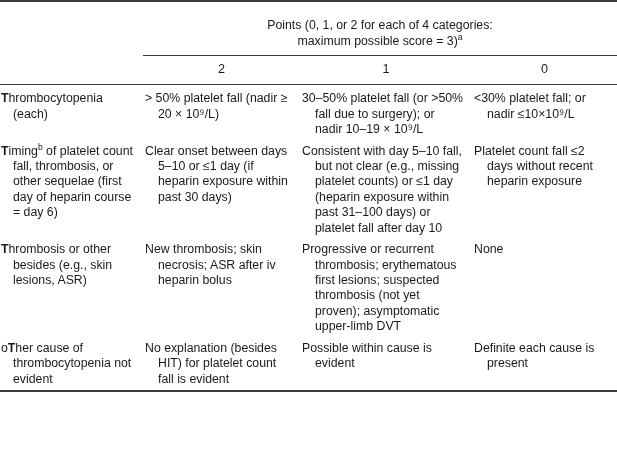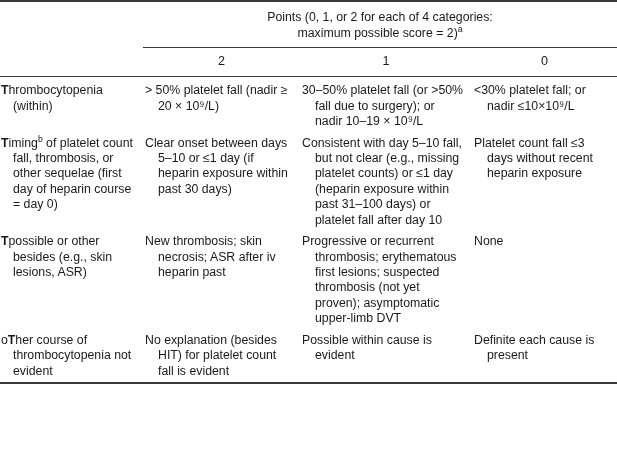--- a/index.html
+++ b/index.html
@@ -55,21 +55,21 @@
   .rule-head td {
     border-top: 1.6px solid #3a3a3a;
     height: 0;
     padding: 0;
     font-size: 0;
     line-height: 0;
   }
 
   
   .grouphead td {
-    padding: 8px 4px 3px 4px;
+    padding: 16px 4px 3px 4px;
     text-align: center;
     vertical-align: bottom;
     font-size: 12.3px;
     line-height: 1.3;
   }
   .grouphead .spacer { padding: 0; }
 
   .span-rule-cell {
     padding: 0;
     height: 0;
@@ -130,21 +130,21 @@
 
     <thead>
       <tr class="rule-top">
         <td colspan="4"></td>
       </tr>
 
       <tr class="grouphead">
         <td class="spacer"></td>
         <td colspan="3">
           <span>Points (0, 1, or 2 for each of 4 categories:</span>
-          <span class="hdr-line2"><span>maximum possible score = 2)</span><sup>a</sup></span>
+          <span class="hdr-line2"><span>maximum possible score = 3)</span><sup>a</sup></span>
         </td>
       </tr>
 
       <tr>
         <td class="span-rule-cell"></td>
         <td class="span-rule-cell" colspan="3">
           <div class="span-rule"></div>
         </td>
       </tr>
 
@@ -157,48 +157,48 @@
 
       <tr class="rule-head">
         <td colspan="4"></td>
       </tr>
     </thead>
 
     <tbody>
 
       <tr class="first-body">
         <td class="col-a">
-          <span></span><span class="bold-t">T</span><span>hrombocytopenia</span><br><span>(within)</span>
+          <span></span><span class="bold-t">T</span><span>hrombocytopenia</span><br><span>(each)</span>
         </td>
         <td>&gt; 50% platelet fall (nadir ≥ 20 × 10⁹/L)</td>
         <td>30–50% platelet fall (or &gt;50% fall due to surgery); or nadir 10–19 × 10⁹/L</td>
         <td>&lt;30% platelet fall; or nadir ≤10×10⁹/L</td>
       </tr>
 
       <tr>
         <td class="col-a">
-          <span></span><span class="bold-t">T</span><span>iming</span><sup>b</sup><span> of platelet count fall, thrombosis, or other sequelae (first day of heparin course = day 0)</span>
+          <span></span><span class="bold-t">T</span><span>iming</span><sup>b</sup><span> of platelet count fall, thrombosis, or other sequelae (first day of heparin course = day 6)</span>
         </td>
         <td>Clear onset between days 5–10 or ≤1 day (if heparin exposure within past 30 days)</td>
         <td>Consistent with day 5–10 fall, but not clear (e.g., missing platelet counts) or ≤1 day (heparin exposure within past 31–100 days) or platelet fall after day 10</td>
-        <td>Platelet count fall ≤3 days without recent heparin exposure</td>
-      </tr>
-
-      <tr>
-        <td class="col-a">
-          <span></span><span class="bold-t">T</span><span>possible or</span><span> other besides (e.g., skin lesions, ASR)</span>
-        </td>
-        <td>New thrombosis; skin necrosis; ASR after iv heparin past</td>
+        <td>Platelet count fall ≤2 days without recent heparin exposure</td>
+      </tr>
+
+      <tr>
+        <td class="col-a">
+          <span></span><span class="bold-t">T</span><span>hrombosis or</span><span> other besides (e.g., skin lesions, ASR)</span>
+        </td>
+        <td>New thrombosis; skin necrosis; ASR after iv heparin bolus</td>
         <td>Progressive or recurrent thrombosis; erythematous first lesions; suspected thrombosis (not yet proven); asymptomatic upper-limb DVT</td>
         <td>None</td>
       </tr>
 
       <tr>
         <td class="col-a">
-          <span>o</span><span class="bold-t">T</span><span>her course of</span><span> thrombocytopenia not evident</span>
+          <span>o</span><span class="bold-t">T</span><span>her cause of</span><span> thrombocytopenia not evident</span>
         </td>
         <td>No explanation (besides HIT) for platelet count fall is evident</td>
         <td>Possible within cause is evident</td>
         <td>Definite each cause is present</td>
       </tr>
 
       <tr class="rule-bottom">
         <td colspan="4"></td>
       </tr>
 

